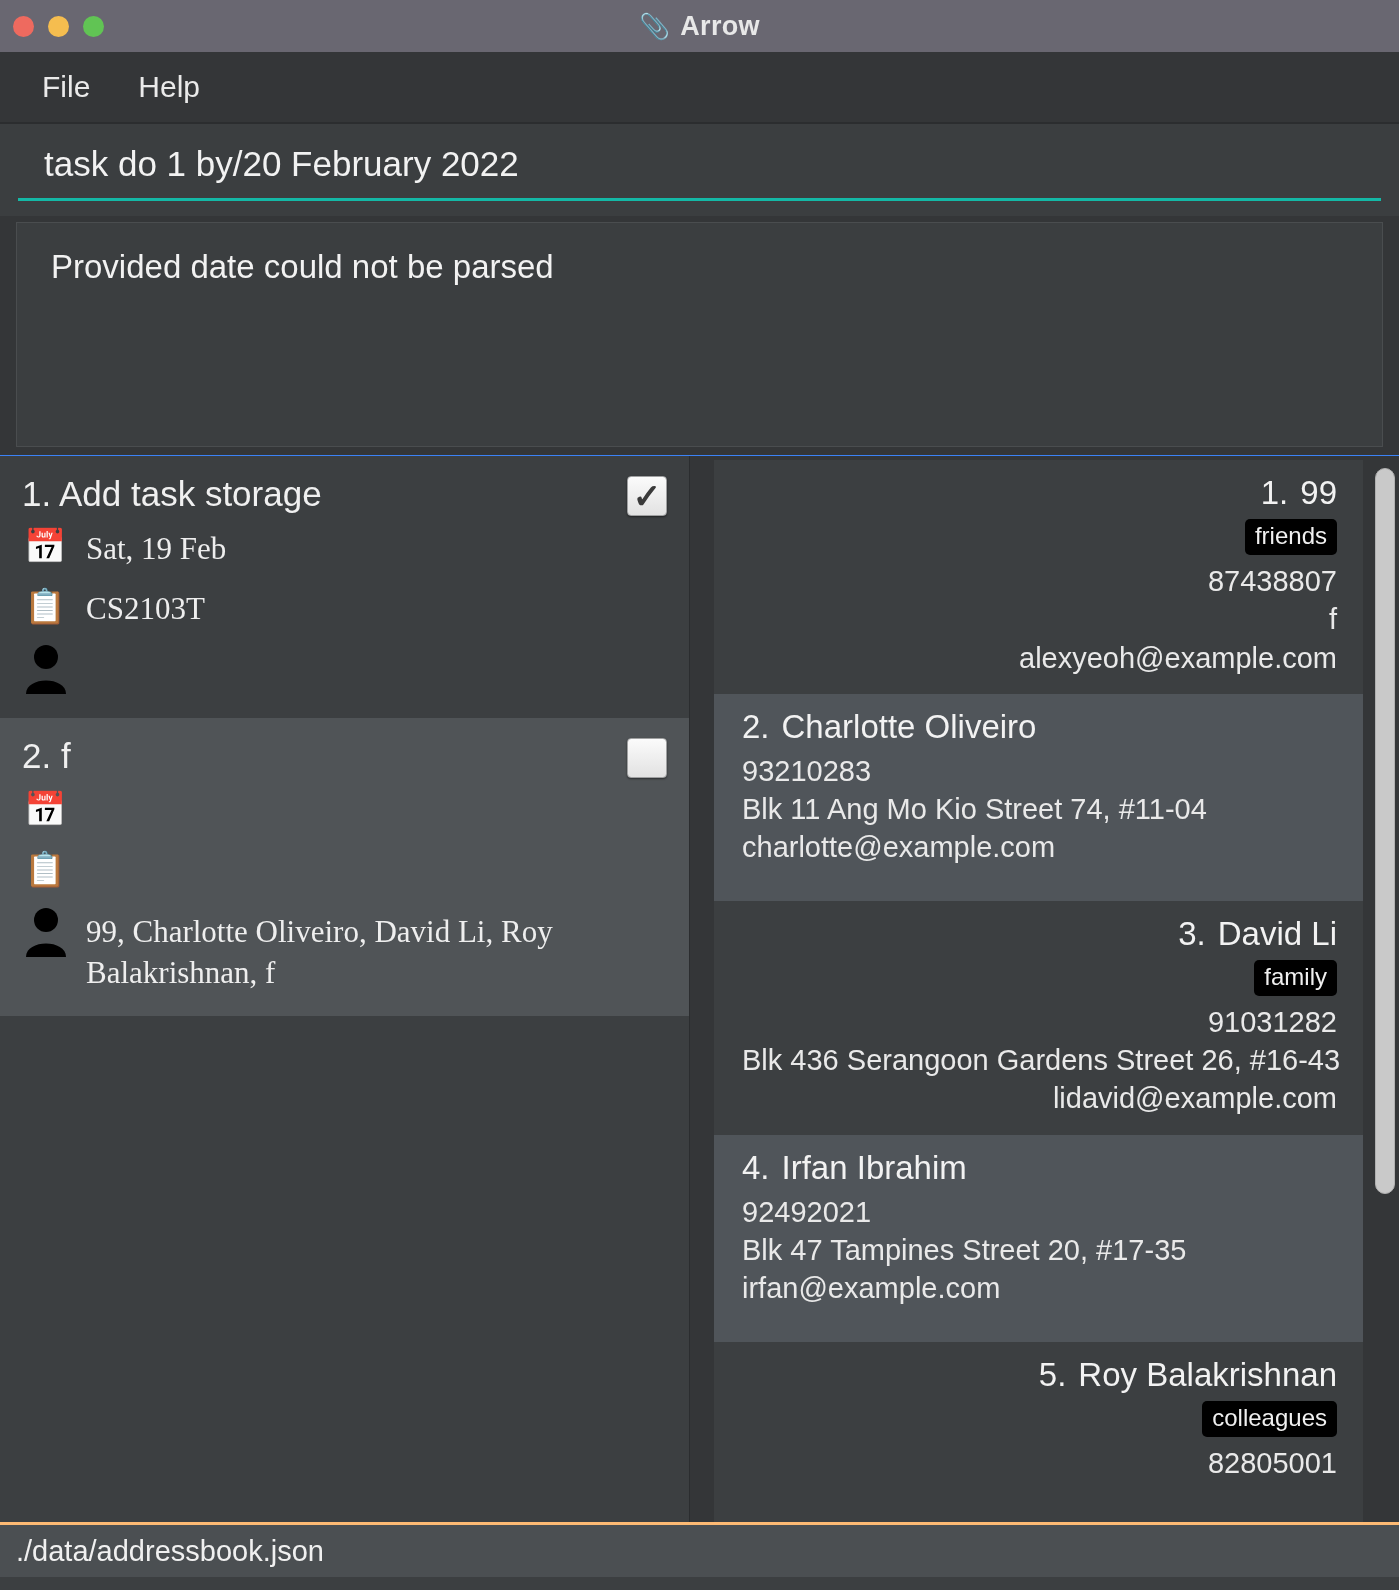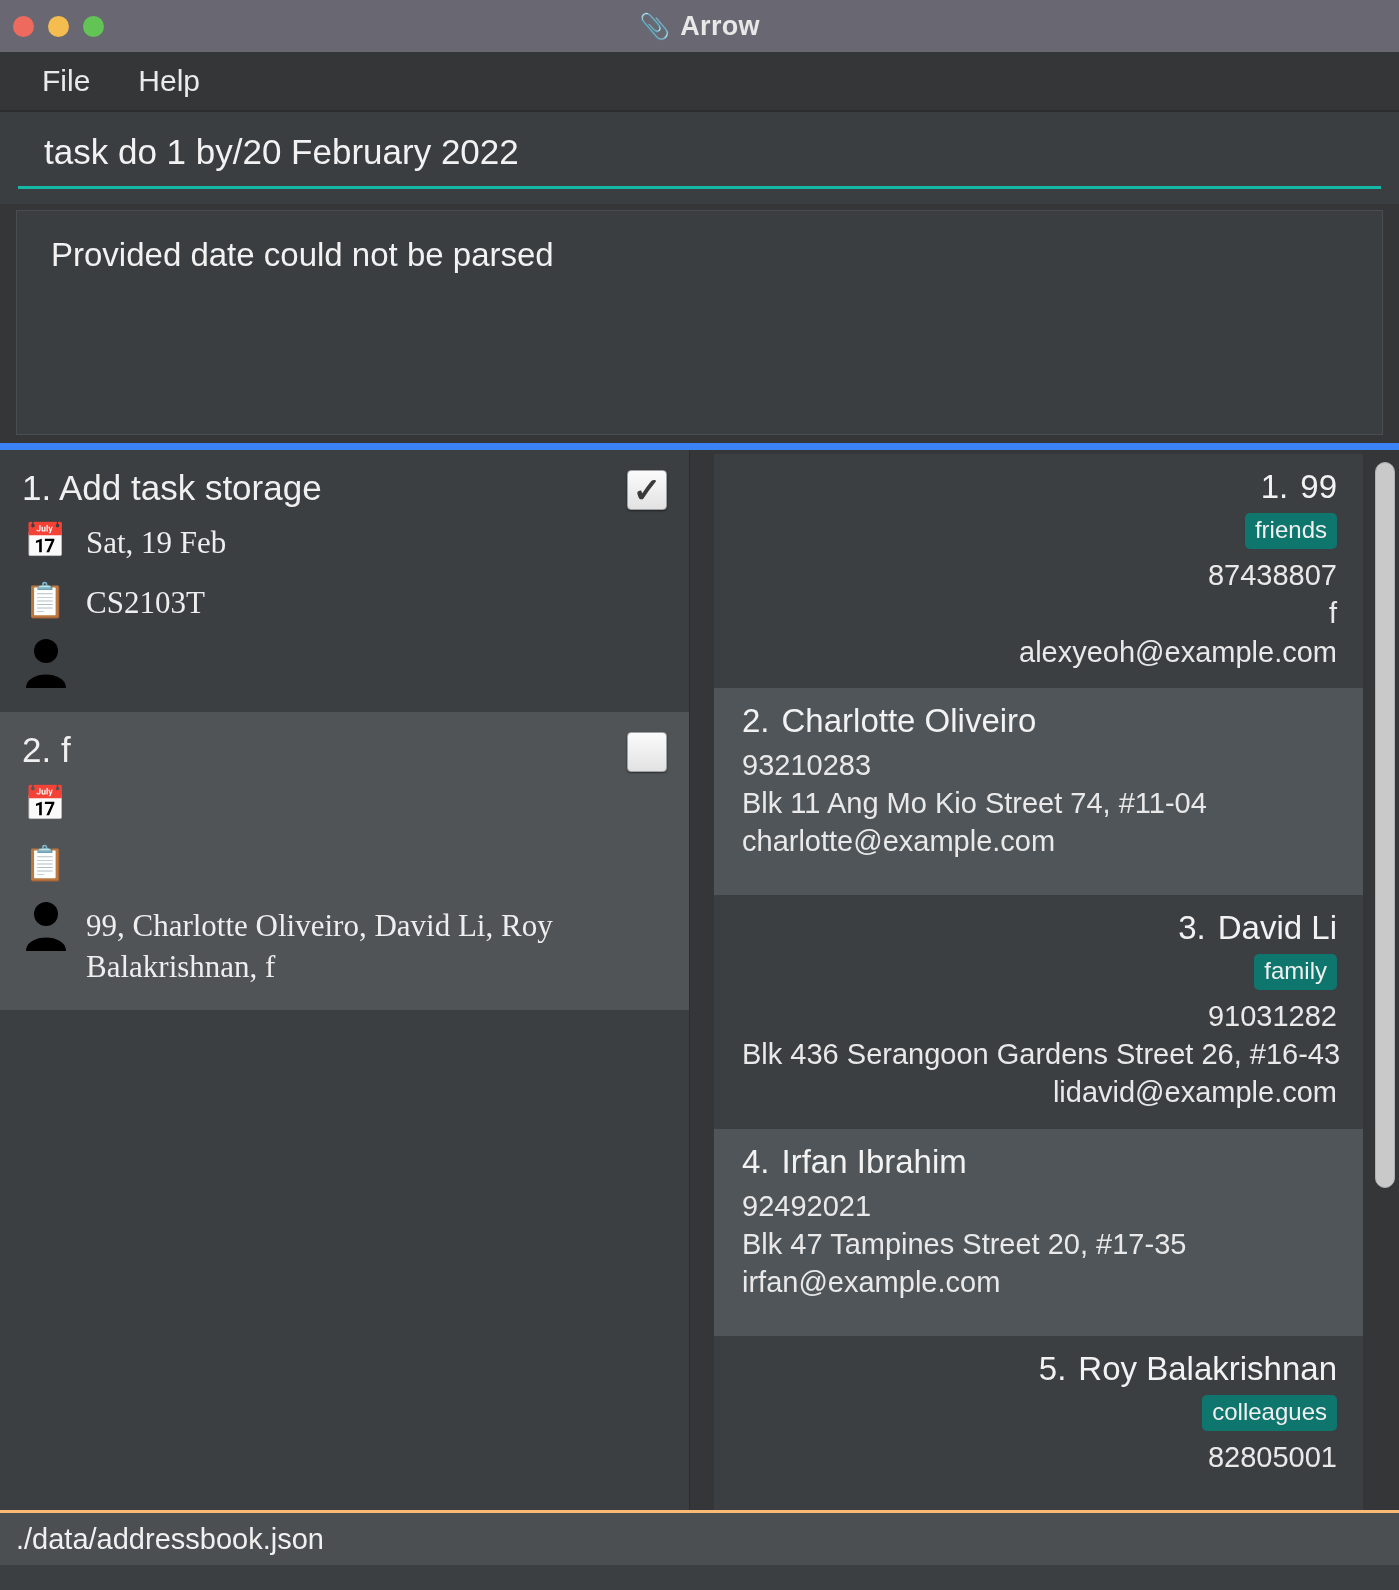--- a/index.html
+++ b/index.html
@@ -29,21 +29,21 @@
     gap: 10px; pointer-events: none;
   }
   #title-text {
     color: #e8e8e8; font-size: 27px; font-weight: bold;
     letter-spacing: .3px;
   }
   .appicon { font-size: 25px; line-height: 1; }
 
   
   #menubar {
-    height: 60px;
+    height: 72px;
     background: #343638;
     display: flex; align-items: center;
     padding-left: 32px;
     gap: 28px;
     border-bottom: 2px solid #2b2d2f;
   }
   .menu-item {
     color: #eaeaea;
     font-size: 30px;
     padding: 4px 10px;
@@ -83,21 +83,21 @@
     padding: 22px 34px;
     overflow: hidden;
     line-height: 1.35;
   }
 
   
   #panes {
     display: flex;
     height: 1067px;
     background: #343638;
-    border-top: 7px solid #3b82f6;
+    border-top: 1px solid #3b82f6;
   }
   #left-pane {
     width: 690px;
     background: #3c3f41;
     overflow: hidden;
     border-right: 1px solid #2b2d2f;
   }
   #divider { width: 16px; background: #343638; }
   #right-pane {
     flex: 1;
@@ -175,21 +175,21 @@
   .contact-card.alt  { background: #50555a; }
   .contact-name {
     color: #f2f2f2;
     font-size: 33px;
     margin-bottom: 7px;
     white-space: nowrap;
   }
   .contact-name .idx { margin-right: 12px; }
   .tag {
     display: inline-block;
-    background: #0f766e;
+    background: #000000;
     color: #f0f0f0;
     font-size: 24px;
     padding: 3px 10px 5px 10px;
     border-radius: 5px;
     margin-bottom: 6px;
   }
   .contact-line {
     color: #e9e9e9;
     font-size: 29px;
     line-height: 1.25;

